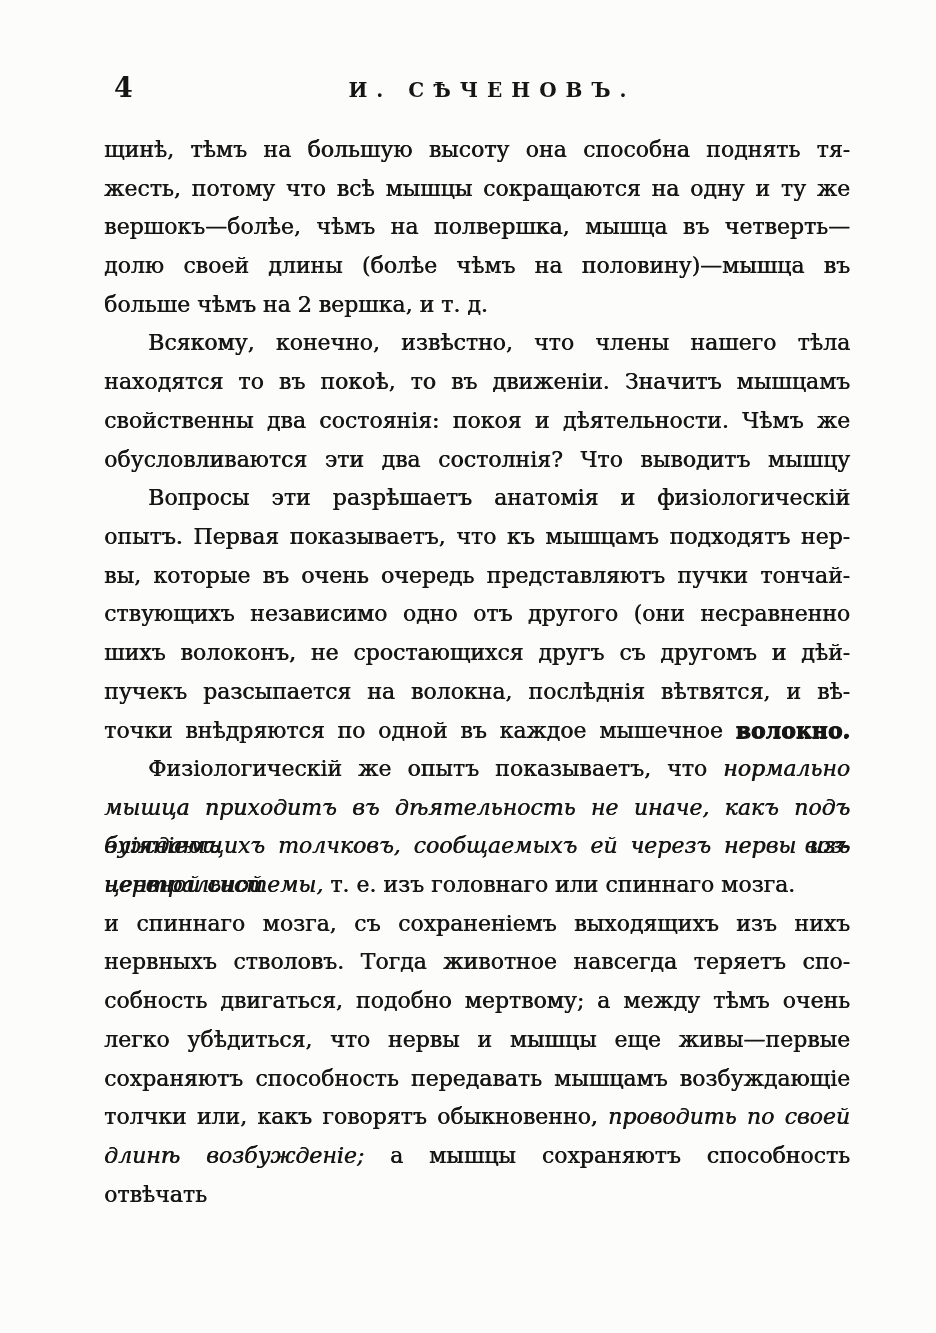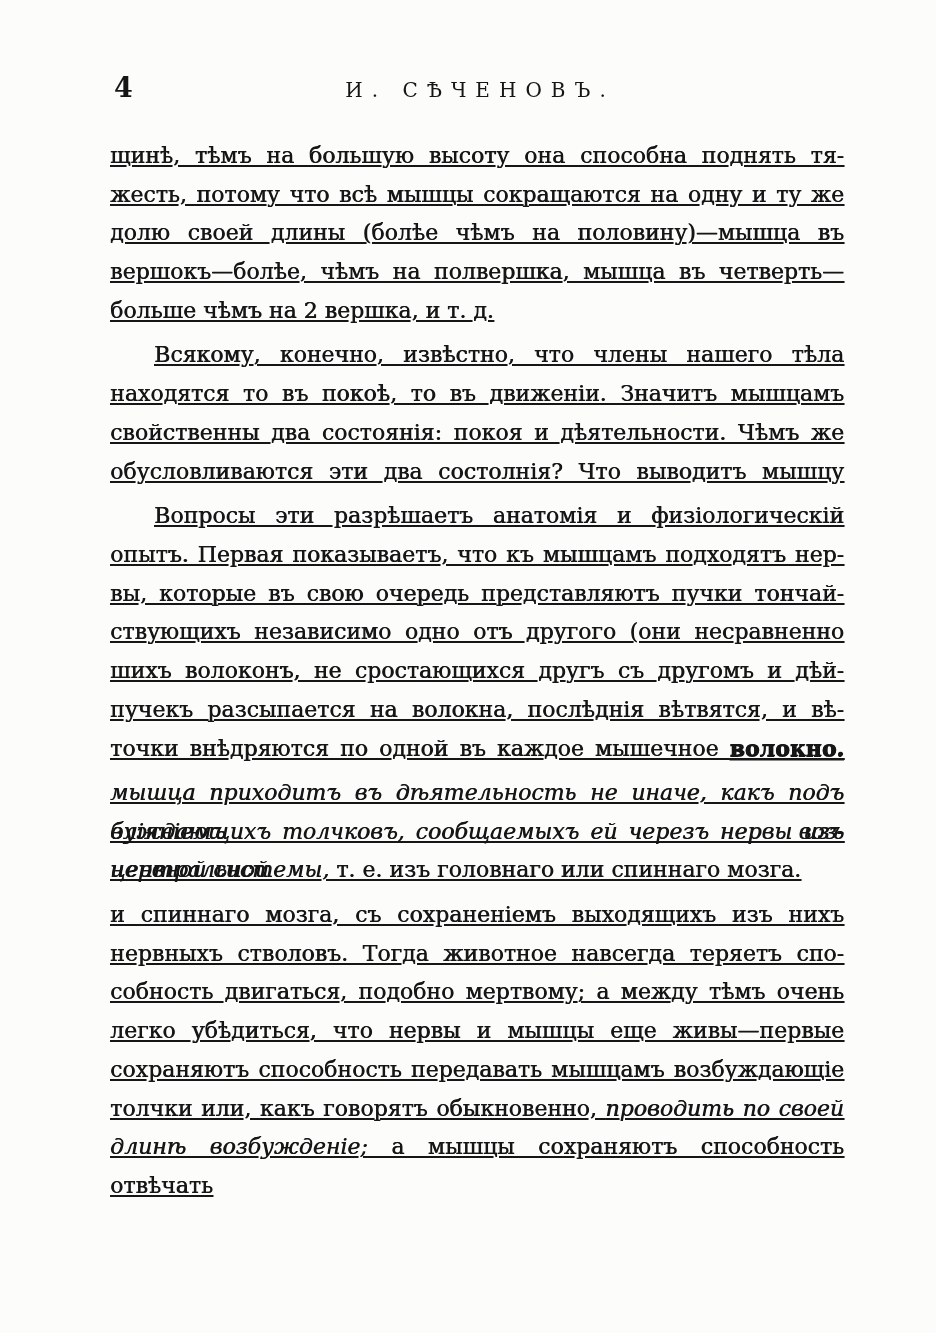--- a/index.html
+++ b/index.html
@@ -27,38 +27,38 @@
   #page-number {
     position: absolute;
     left: 10px;
     top: 0;
     font-size: 27px;
     font-weight: bold;
     letter-spacing: 1px;
   }
   #running-head {
     position: absolute;
-    left: 4px;
+    left: 16px;
     top: 6px;
     width: 100%;
     text-align: center;
     font-size: 20px;
-    font-weight: normal;
+    font-weight: bold;
     letter-spacing: 9px;
     white-space: nowrap;
   }
   #text-block {
     position: absolute;
     top: 131px;
     left: 104px;
     width: 746px;
     font-size: 22px;
     line-height: 38.7px;
   }
-  .paragraph { margin: 6px; text-decoration: underline; }
+  .paragraph { margin: 0; }
   .line {
     text-align: justify;
     text-align-last: justify;
     white-space: normal;
     height: 38.7px;
     overflow: visible;
   }
   .line.end { text-align-last: left; }
   .line.indent { text-indent: 44px; }
   .rm, .it {
@@ -76,40 +76,41 @@
 <div id="page">
   <div id="page-header">
     <span id="page-number">4</span>
     <span id="running-head">И. СѢЧЕНОВЪ.</span>
   </div>
   <main>
     <div id="text-block">
         <div class="paragraph">
           <div class="line"><span class="rm">щинѣ, тѣмъ на большую высоту она способна поднять тя-</span></div>
           <div class="line"><span class="rm">жесть, потому что всѣ мышцы сокращаются на одну и ту же</span></div>
+          <div class="line"><span class="rm">вершокъ—болѣе, чѣмъ на полвершка, мышца въ четверть—</span></div>
           <div class="line"><span class="rm">долю своей длины (болѣе чѣмъ на половину)—мышца въ</span></div>
-          <div class="line"><span class="rm">вершокъ—болѣе, чѣмъ на полвершка, мышца въ четверть—</span></div>
           <div class="line end"><span class="rm">больше чѣмъ на 2 вершка, и т. д.</span></div>
         </div>
         <div class="paragraph">
           <div class="line indent"><span class="rm">Всякому, конечно, извѣстно, что члены нашего тѣла</span></div>
           <div class="line"><span class="rm">находятся то въ покоѣ, то въ движеніи. Значитъ мышцамъ</span></div>
           <div class="line"><span class="rm">свойственны два состоянія: покоя и дѣятельности. Чѣмъ же</span></div>
           <div class="line"><span class="rm">обусловливаются эти два состолнія? Что выводитъ мышцу</span></div>
         </div>
         <div class="paragraph">
           <div class="line indent"><span class="rm">Вопросы эти разрѣшаетъ анатомія и физіологическій</span></div>
           <div class="line"><span class="rm">опытъ. Первая показываетъ, что къ мышцамъ подходятъ нер-</span></div>
-          <div class="line"><span class="rm">вы, которые въ свою очередь представляютъ пучки тончай-</span></div>
+          <div class="line"><span class="rm">вы, которые въ очень очередь представляютъ пучки тончай-</span></div>
           <div class="line"><span class="rm">ствующихъ независимо одно отъ другого (они несравненно</span></div>
           <div class="line"><span class="rm">шихъ волоконъ, не сростающихся другъ съ другомъ и дѣй-</span></div>
           <div class="line"><span class="rm">пучекъ разсыпается на волокна, послѣднія вѣтвятся, и вѣ-</span></div>
           <div class="line"><span class="rm">точки внѣдряются по одной въ каждое мышечное </span><span class="bd">волокно.</span></div>
         </div>
         <div class="paragraph">
+          <div class="line indent"><span class="rm">Физіологическій же опытъ показываетъ, что </span><span class="it">нормально</span></div>
           <div class="line"><span class="it">мышца приходитъ въ дѣятельность не иначе, какъ подъ вліяніемъ воз-</span></div>
           <div class="line"><span class="it">буждающихъ толчковъ, сообщаемыхъ ей черезъ нервы изъ центральной</span></div>
           <div class="line end"><span class="it">нервной системы,</span><span class="rm"> т. е. изъ головнаго или спиннаго мозга.</span></div>
         </div>
         <div class="paragraph">
           <div class="line"><span class="rm">и спиннаго мозга, съ сохраненіемъ выходящихъ изъ нихъ</span></div>
           <div class="line"><span class="rm">нервныхъ стволовъ. Тогда животное навсегда теряетъ спо-</span></div>
           <div class="line"><span class="rm">собность двигаться, подобно мертвому; а между тѣмъ очень</span></div>
           <div class="line"><span class="rm">легко убѣдиться, что нервы и мышцы еще живы—первые</span></div>
           <div class="line"><span class="rm">сохраняютъ способность передавать мышцамъ возбуждающіе</span></div>

